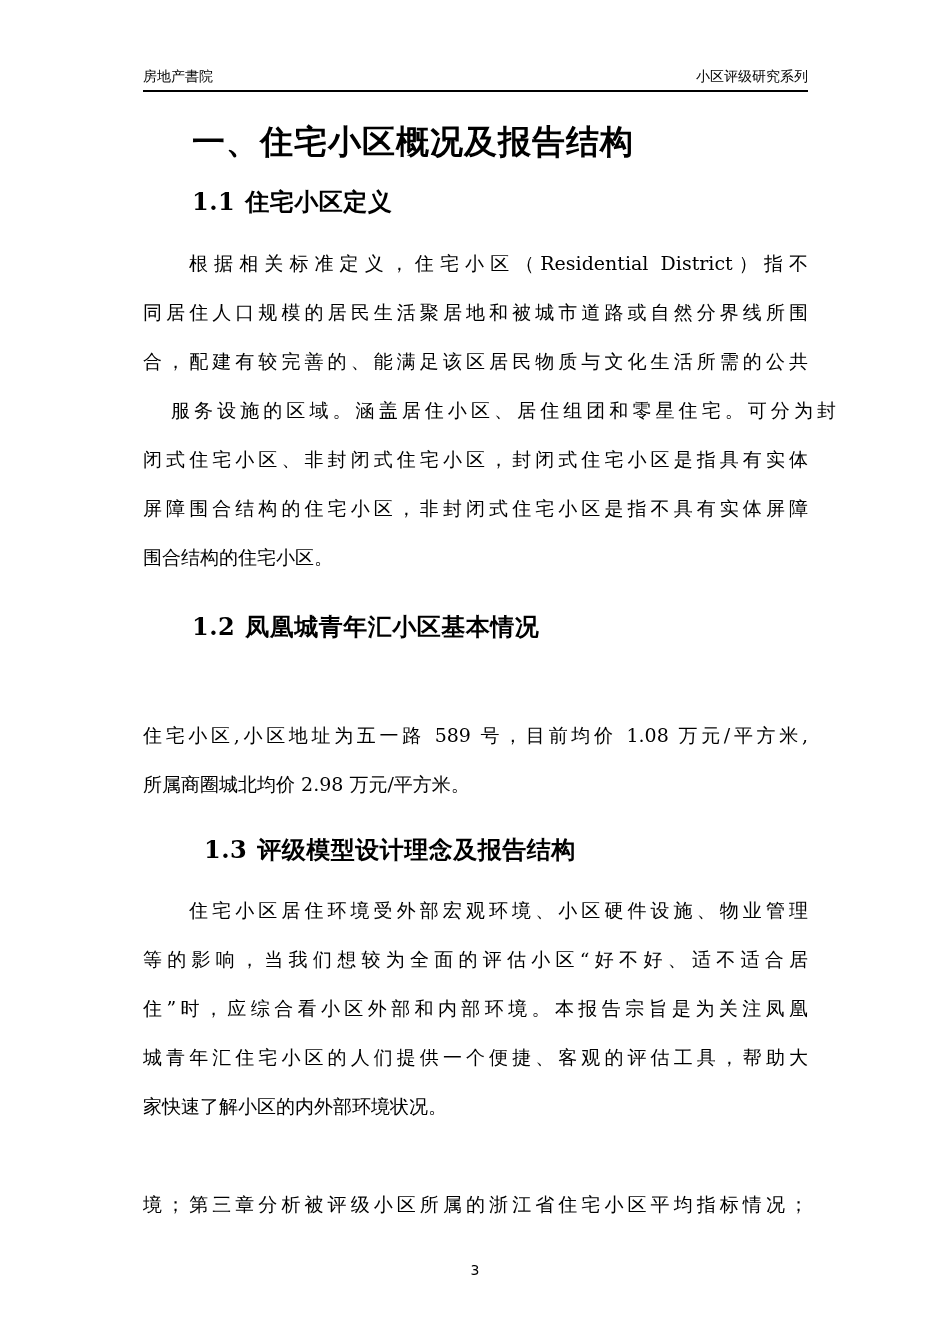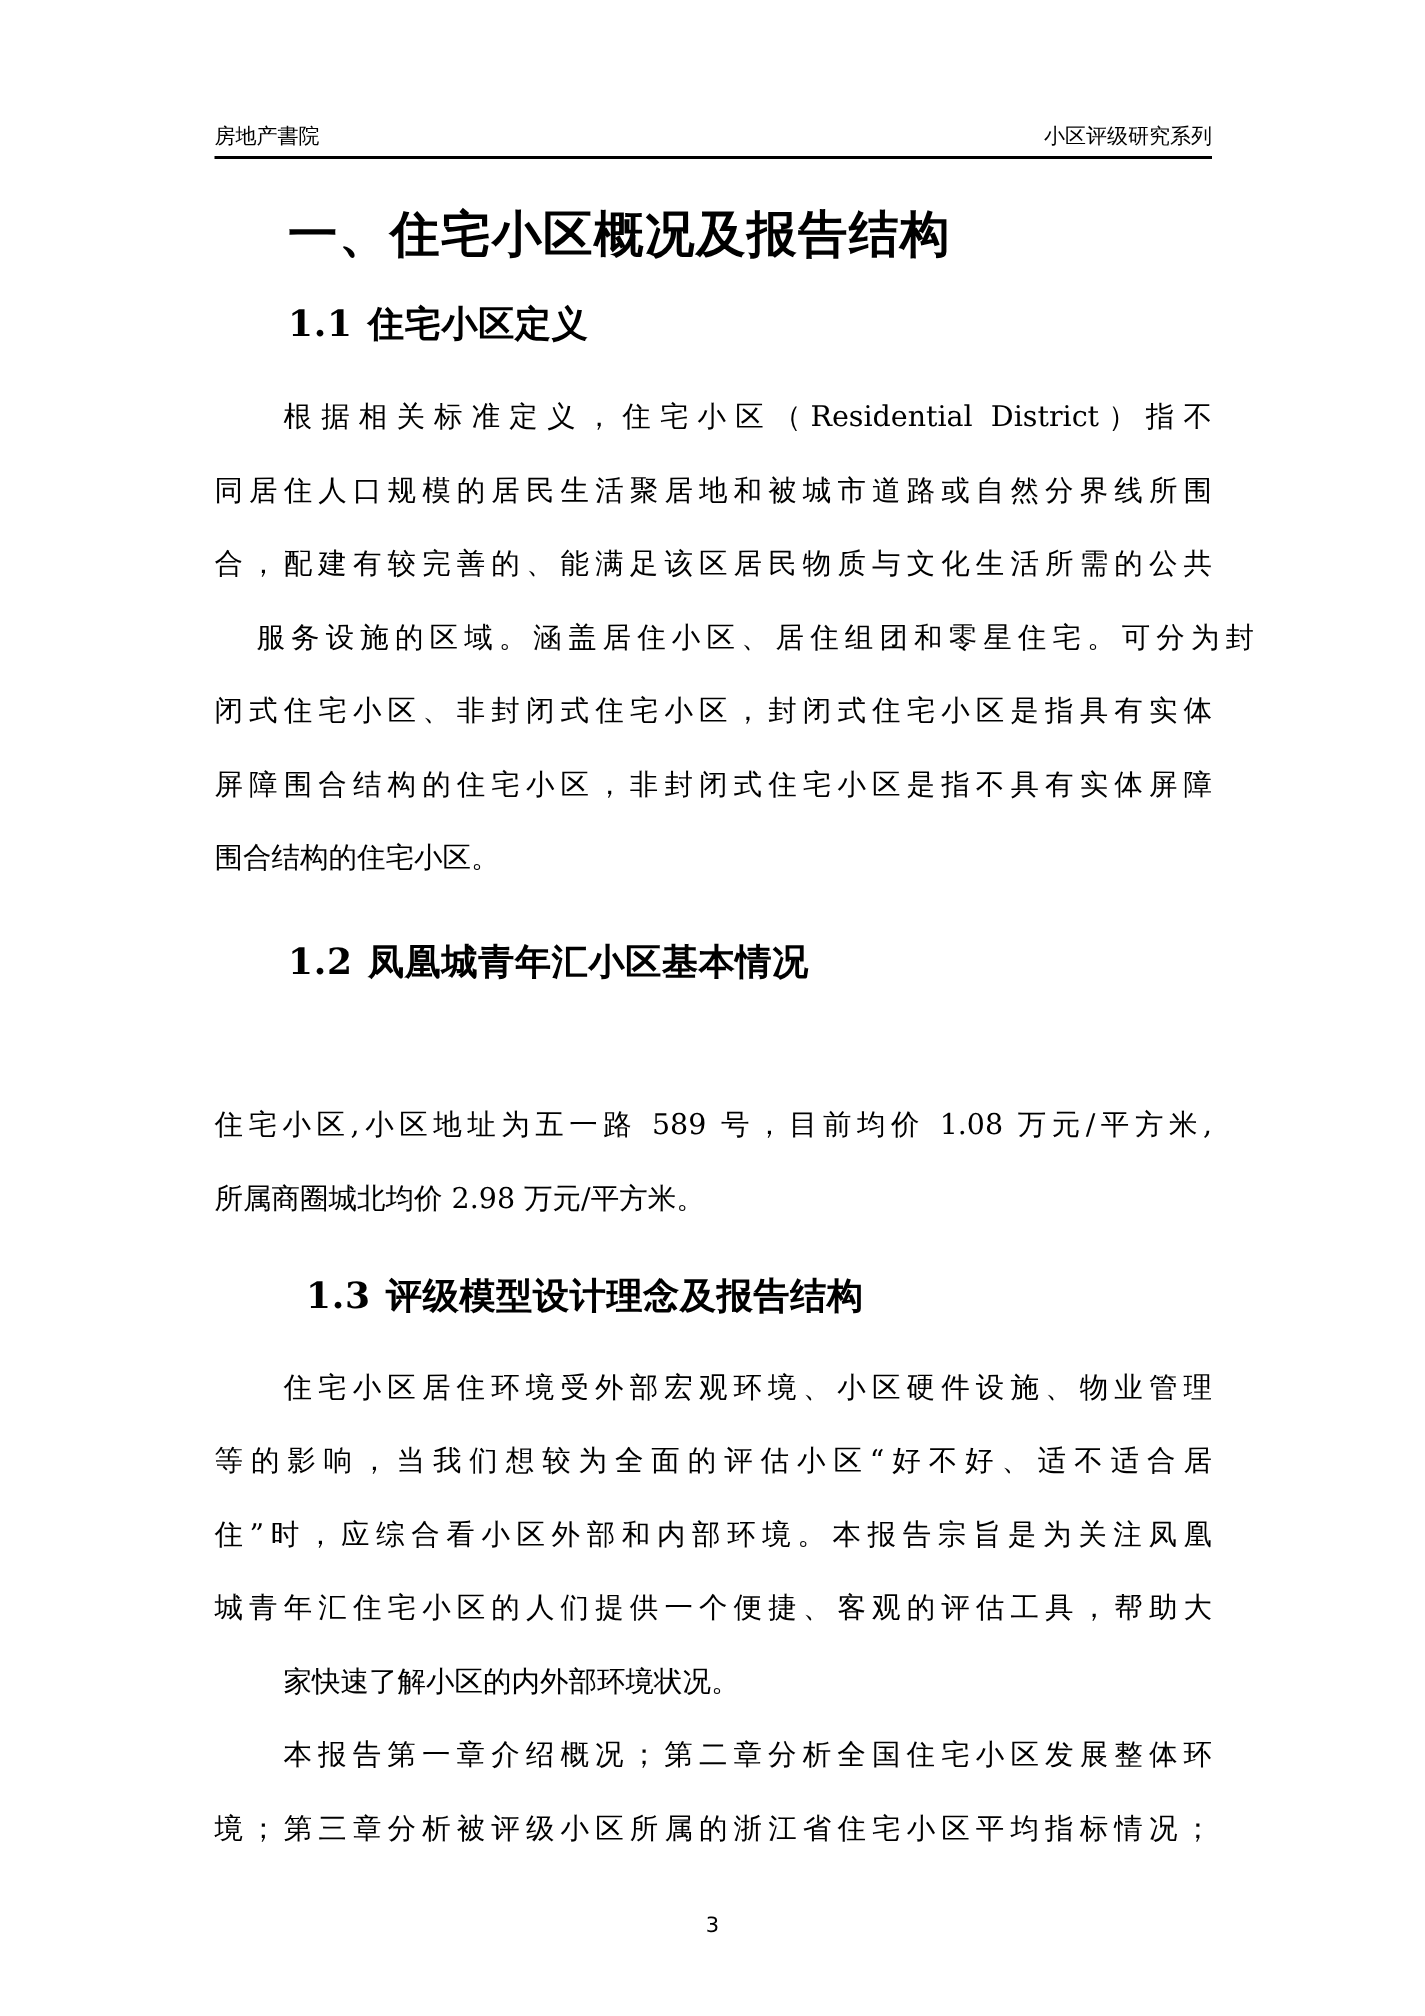--- a/index.html
+++ b/index.html
@@ -1,18 +1,18 @@
 <!DOCTYPE html>
 <html><head>
   <meta charset="utf-8">
   <style>
     html, body { margin: 0; padding: 0; background: #ffffff; }
     body { width: 950px; height: 1344px; position: relative; overflow: hidden;
            font-family: "DejaVu Serif", "Liberation Serif", serif; color: #000; }
-    .page { position: absolute; left: 0; top: 14px; width: 950px; height: 1107px; }
+    .page { position: absolute; left: 0; top: 0; width: 950px; height: 1107px; }
     .hdr { position: absolute; left: 143px; top: 66px; width: 665px; height: 24px;
            border-bottom: 2.5px solid #000;
            font-family: "DejaVu Sans", "Liberation Sans", sans-serif; font-size: 14px; }
     .hdr-left { position: absolute; left: 0; bottom: 4px; }
     .hdr-right { position: absolute; right: 0; bottom: 4px; }
     .h1 { position: absolute; left: 192px; top: 120px; font-size: 33px; font-weight: bold;
           font-family: "DejaVu Sans", "Liberation Sans", sans-serif; letter-spacing: 1px; }
     .h2 { position: absolute; left: 192px; font-size: 24px; font-weight: bold;
           font-family: "DejaVu Sans", "Liberation Sans", sans-serif; letter-spacing: 0.5px; text-align: right; }
     .h2 .num { font-family: "DejaVu Serif", "Liberation Serif", serif; margin-right: 10px; }
@@ -52,18 +52,17 @@
   <div class="line" style="top:723px;">住宅小区,小区地址为五一路 589 号，目前均价 1.08 万元/平方米,</div>
   <div class="line last" style="top:772px;">所属商圈城北均价 2.98 万元/平方米。</div>
 
   <div class="h2" style="top:834px;margin-left:12px;">
     <span class="num">1.3</span><span>评级模型设计理念及报告结构</span>
   </div>
   <div class="line indent" style="top:898px;">住宅小区居住环境受外部宏观环境、小区硬件设施、物业管理</div>
   <div class="line" style="top:947px;">等的影响，当我们想较为全面的评估小区“好不好、适不适合居</div>
   <div class="line" style="top:996px;">住”时，应综合看小区外部和内部环境。本报告宗旨是为关注凤凰</div>
   <div class="line" style="top:1045px;">城青年汇住宅小区的人们提供一个便捷、客观的评估工具，帮助大</div>
-  <div class="line last" style="top:1094px;margin-left:46px;">家快速了解小区的内外部环境状况。</div>
-  <div class="line indent" style="top:1143px;">本报告第一章介绍概况；第二章分析全国住宅小区发展整体环</div>
+  <div class="line last" style="top:1094px;">家快速了解小区的内外部环境状况。</div>
   <div class="line" style="top:1192px;">境；第三章分析被评级小区所属的浙江省住宅小区平均指标情况；</div>
 
   <div class="pgnum">3</div>
 </div>
 
 </body></html>

